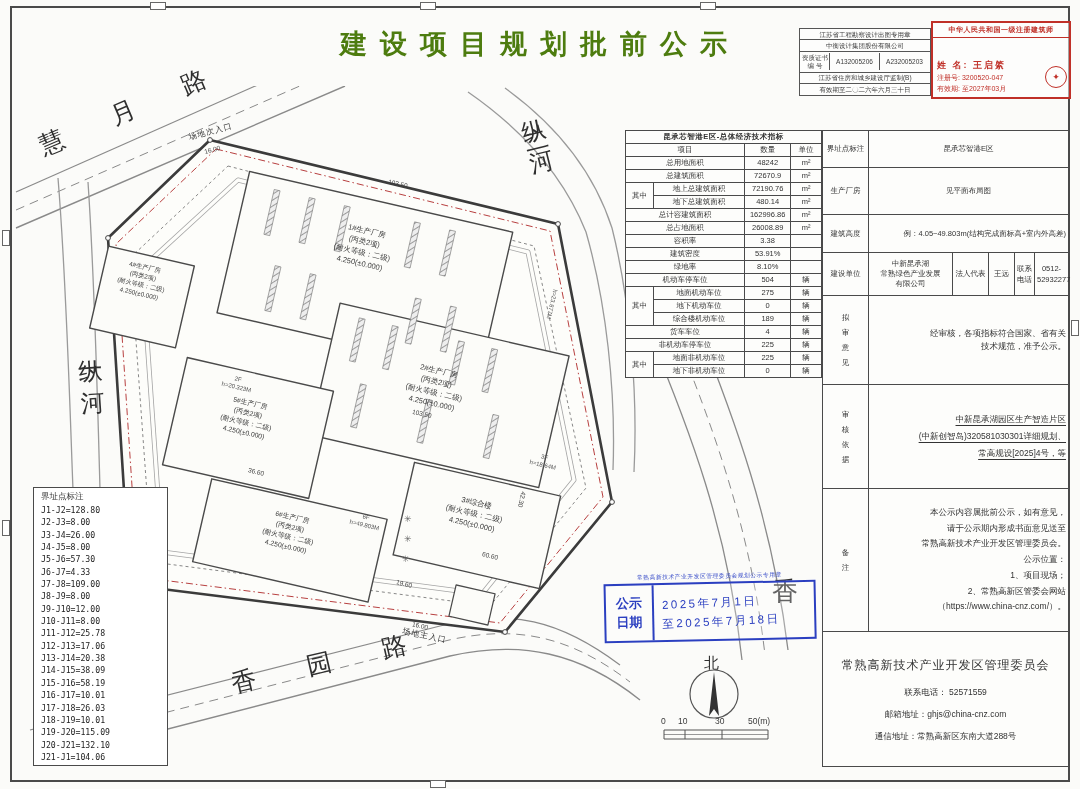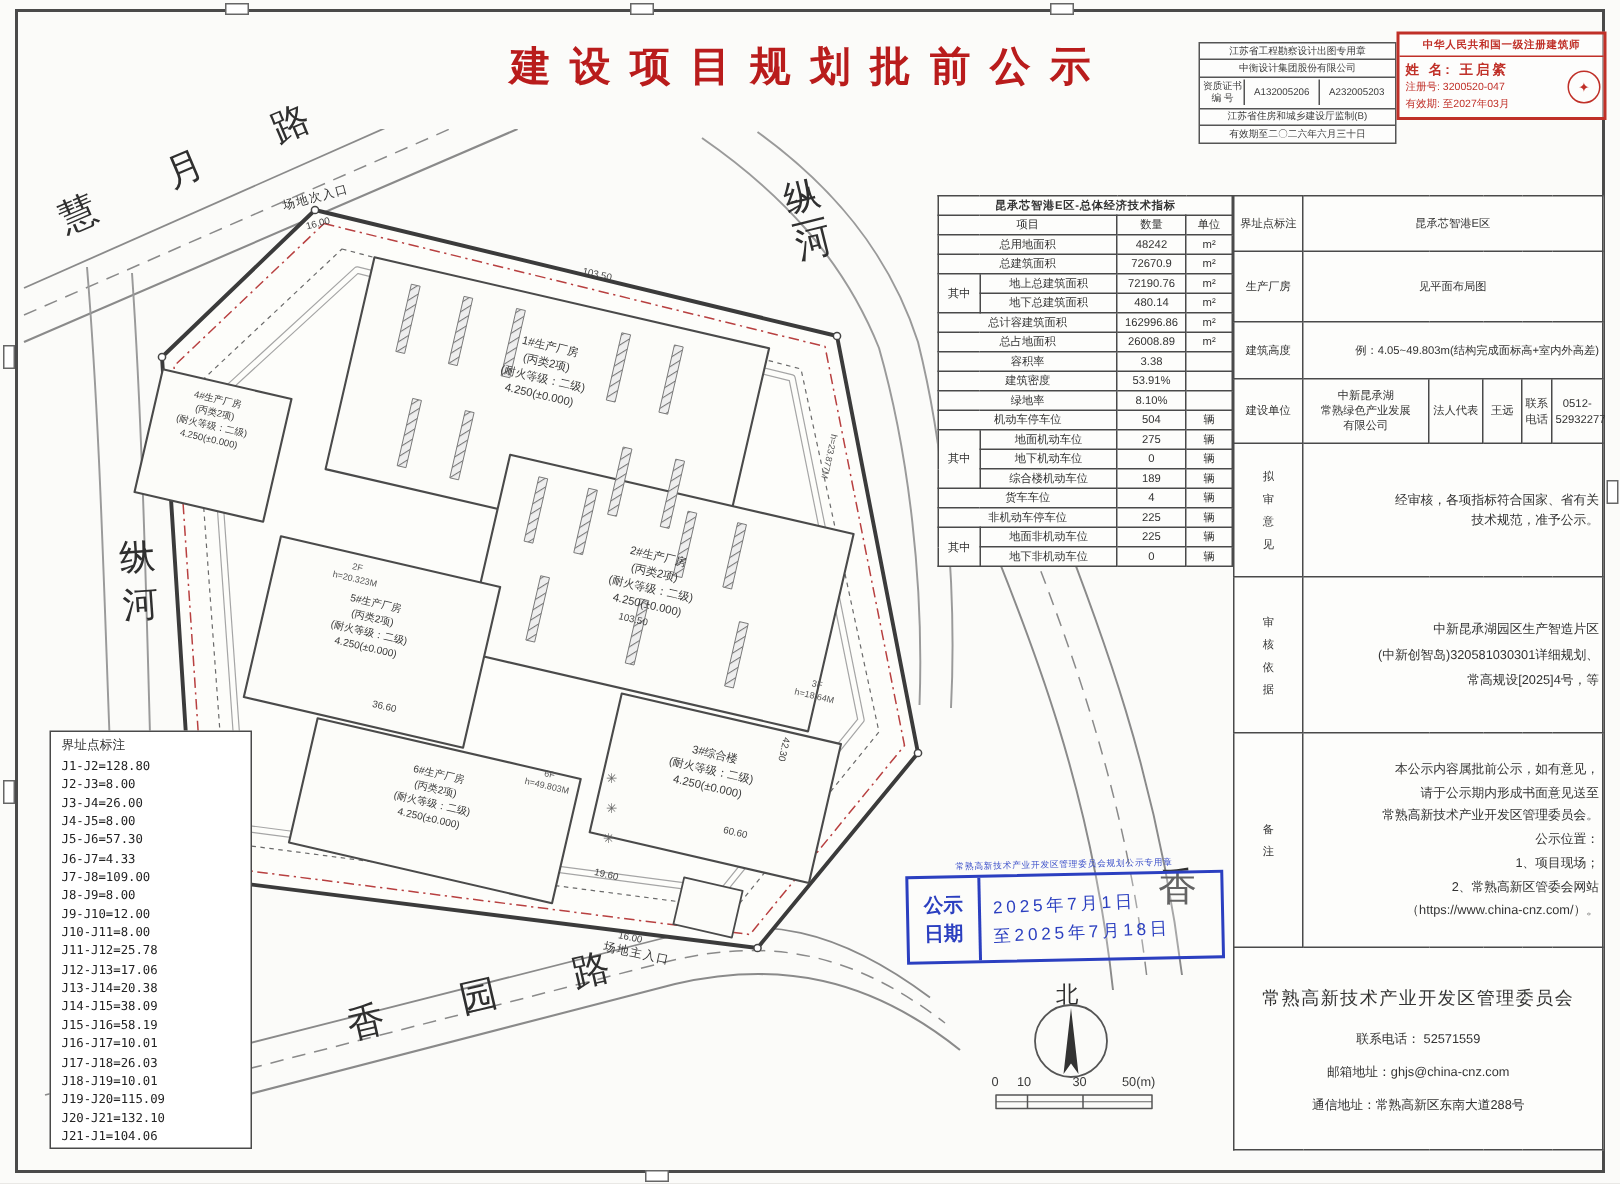--- a/index.html
+++ b/index.html
@@ -3,47 +3,47 @@
 <meta charset="utf-8">
 <style>
   html,body{margin:0;padding:0;background:#dcdad6;font-family:"Liberation Sans",sans-serif;}
   #page{position:relative;width:1080px;height:789px;background:#fbfbf9;overflow:hidden;color:#333;}
   .abs{position:absolute;}
   .pre{white-space:pre-line;}
   .frame{position:absolute;left:10px;top:6px;right:10px;bottom:7px;border:2px solid #4a4a4a;}
   .mark{position:absolute;width:14px;height:6px;border:1px solid #666;background:#fff;}
   .mv{width:6px;height:14px;}
   
-  #title{left:290px;top:26px;width:500px;text-align:center;font-size:27px;font-weight:bold;letter-spacing:13px;color:#b91c1c;}
+  #title{left:290px;top:26px;width:500px;text-align:center;font-size:27px;font-weight:bold;letter-spacing:13px;color:#4d7c0f;}
   
   .dstamp{left:799px;top:28px;width:130px;border:1.5px solid #555;font-size:6.5px;text-align:center;color:#3c3c3c;background:rgba(255,255,255,.55);}
   .dstamp .r{border-bottom:1px solid #555;padding:1.5px 1px;line-height:1.15;}
   .dstamp .r:last-child{border-bottom:none;}
   .dstamp .cells{display:flex;align-items:stretch;}
   .dstamp .cells>div{border-right:1px solid #555;flex:1;display:flex;align-items:center;justify-content:center;padding:1px;}
   .dstamp .cells>div:last-child{border-right:none;}
   
   .rstamp{left:931px;top:21px;width:136px;border:2.5px solid #c03028;color:#c03028;background:rgba(255,255,255,.5);font-size:7px;}
   .rstamp .hd{border-bottom:1.5px solid #c03028;text-align:center;padding:2px 0;font-weight:bold;letter-spacing:.5px;}
-  .rstamp .bd{display:flex;}
+  .rstamp .bd{display:flex;margin-top:19px;}
   .rstamp .lines{flex:1;padding:2px 0 2px 4px;line-height:1.55;}
   .rstamp .nm{font-size:9px;font-weight:bold;letter-spacing:2px;}
   .rstamp .emb{width:26px;display:flex;align-items:center;justify-content:center;}
   .rstamp .emb span{width:20px;height:20px;border:1.6px solid #c03028;border-radius:50%;display:flex;align-items:center;justify-content:center;font-size:9px;}
   
   table{border-collapse:collapse;margin-top:42px;}
   .ind{left:625px;top:88px;width:197px;font-size:7.5px;color:#333;background:#fdfdfb;}
   .ind td{border:1px solid #4a4a4a;text-align:center;padding:0 1px;height:12px;line-height:1.05;}
   .ind .t{font-size:7.5px;font-weight:bold;letter-spacing:.5px;}
   
   .panel{left:822px;top:88px;width:246px;font-size:7.5px;background:#fdfdfb;table-layout:fixed;}
   .panel td{border:1px solid #4a4a4a;text-align:center;vertical-align:middle;padding:2px;line-height:1.5;}
   .panel .left{text-align:right;padding-left:0;}
   .panel .vlab{line-height:2;}
-  .panel .u{text-underline-offset:3px;}
+  .panel .u{text-decoration:underline;text-underline-offset:3px;}
   .panel .co{line-height:1.3;}
   .foot{line-height:1.3;}
   .foot .org{font-size:12px;letter-spacing:1px;margin:10px 0 12px;}
   .foot div{margin:9px 0;font-size:8.5px;}
   
   .lab{position:absolute;text-align:center;color:#3a3a3a;}
   .blab{font-size:6.8px;line-height:1.45;}
   .road{font-size:25px;color:#2f2f2f;letter-spacing:52px;white-space:nowrap;font-weight:500;}
   .vroad{font-size:24px;color:#2f2f2f;writing-mode:vertical-rl;letter-spacing:16px;font-weight:500;}
   .dim{font-size:6.5px;color:#444;}

